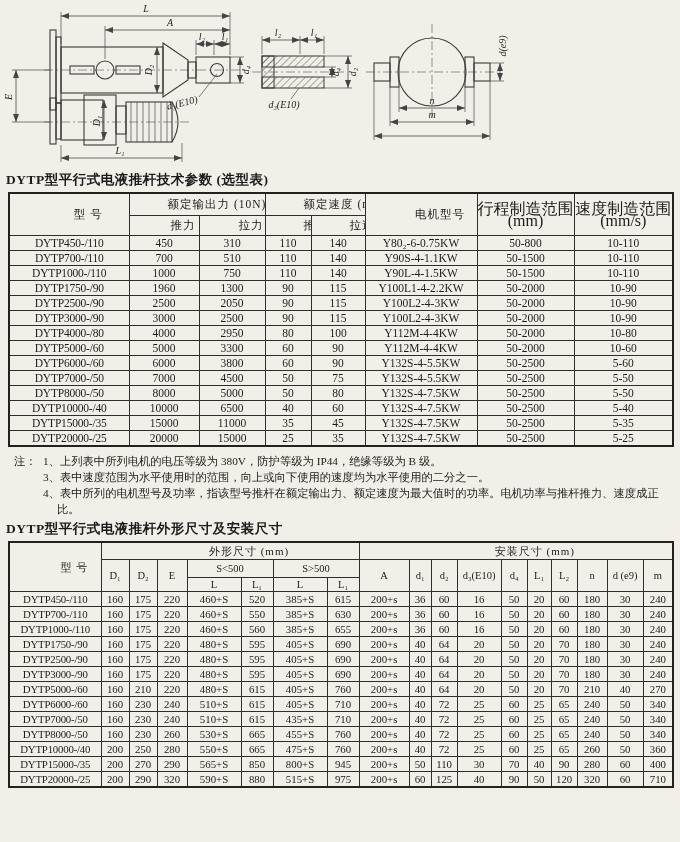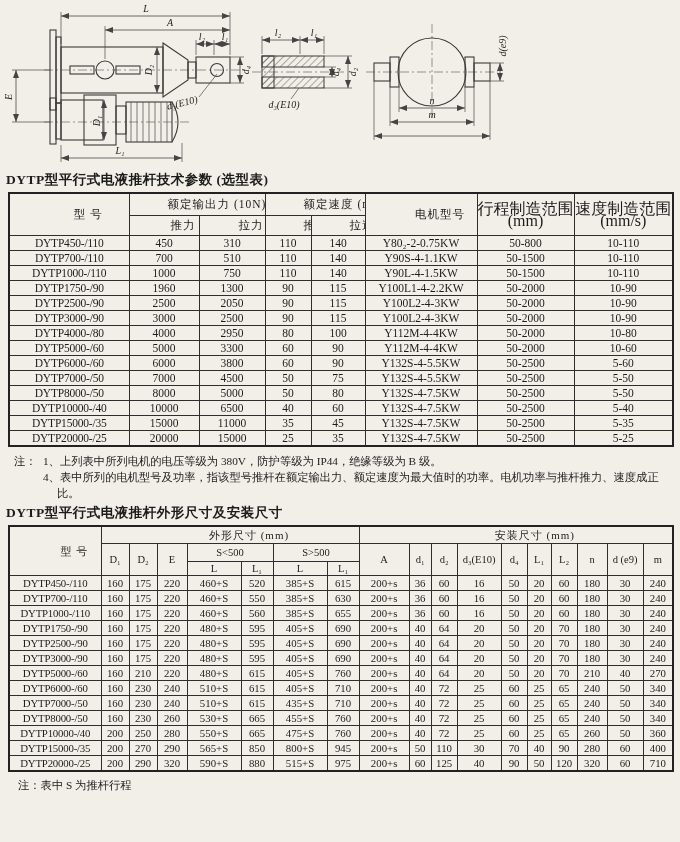--- a/index.html
+++ b/index.html
@@ -198,21 +198,21 @@
         <th class="hdr-cn">拉速</th>
       </tr>
     </thead>
     <tbody>
         <tr>
           <td class="model-col">DYTP450-/110</td>
           <td>450</td>
           <td>310</td>
           <td>110</td>
           <td>140</td>
-          <td>Y80₂-2-0.75KW</td>
+          <td>Y80₂-6-0.75KW</td>
           <td>50-800</td>
           <td>10-110</td>
         </tr>
         <tr>
           <td class="model-col">DYTP700-/110</td>
           <td>700</td>
           <td>510</td>
           <td>110</td>
           <td>140</td>
           <td>Y90S-4-1.1KW</td>
@@ -339,20 +339,21 @@
           <td>50-2500</td>
           <td>5-25</td>
         </tr>
       </tbody>
   </table>
 
   <div class="notes">
     <span class="notes-label">注：</span>
     <div class="notes-body">
       <div class="note">1、上列表中所列电机的电压等级为 380V，防护等级为 IP44，绝缘等级为 B 级。</div>
+      <div class="note">3、表中速度范围为水平使用时的范围，向上或向下使用的速度均为水平使用的二分之一。</div>
       <div class="note">4、表中所列的电机型号及功率，指该型号推杆在额定输出力、额定速度为最大值时的功率。电机功率与推杆推力、速度成正比。</div>
     </div>
   </div>
 
   <div class="section-title">DYTP型平行式电液推杆外形尺寸及安装尺寸</div>
 
   <table class="t2">
     <colgroup>
       <col style="width:92px">
         <col style="width:28px">
@@ -660,15 +661,14 @@
           <td>90</td>
           <td>50</td>
           <td>120</td>
           <td>320</td>
           <td>60</td>
           <td>710</td>
         </tr>
       </tbody>
   </table>
 
-  <div class="footnote">注：表中 S 为推杆行程</div>
 
 </div>
 
 </body></html>

